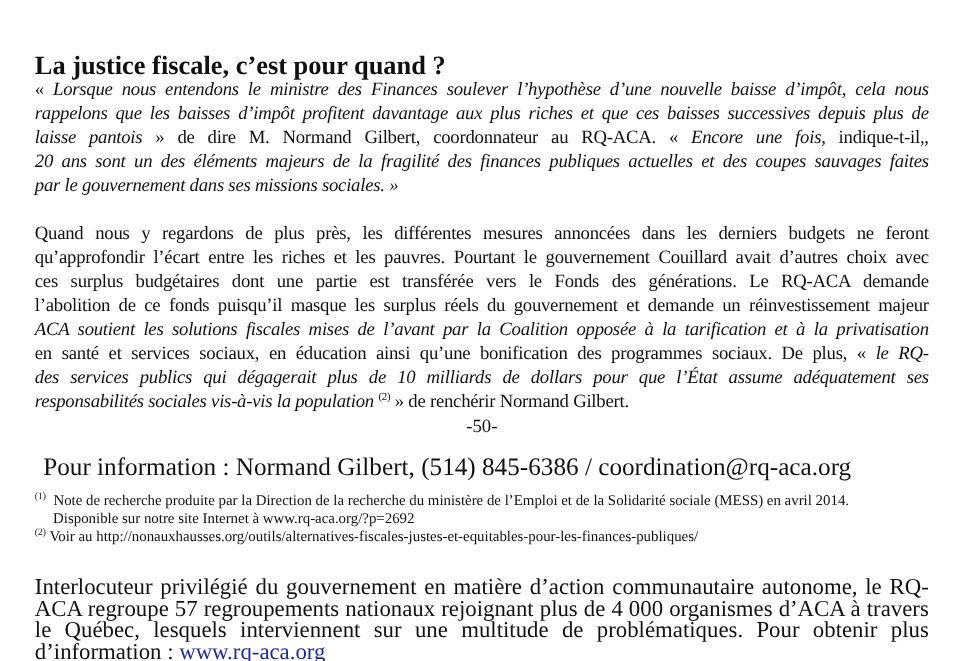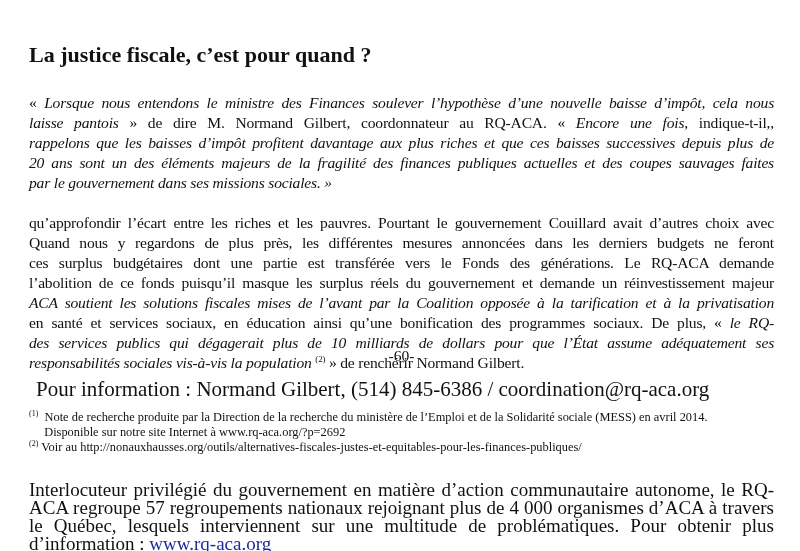--- a/index.html
+++ b/index.html
@@ -30,21 +30,20 @@
       white-space: nowrap;
     }
     .para {
       position: absolute;
       left: 0;
       width: 745px;
       font-size: 15.6px;
       line-height: 20px;
       text-align: justify;
       letter-spacing: -0.2px;
-      margin-top: 28px;
     }
     .line {
       display: block;
       text-align: justify;
       text-align-last: justify;
       white-space: nowrap;
       height: 20px;
     }
     .line.last {
       text-align-last: left;
@@ -89,37 +88,37 @@
     .link { color: #1f2a9c; }
   </style>
 </head>
 <body>
 
 <div class="page">
   <div class="title">La justice fiscale, c’est pour quand ?</div>
 
   <div class="para p1" id="p1">
       <span class="line"><span>« </span><em>Lorsque nous entendons le ministre des Finances soulever l’hypothèse d’une nouvelle baisse d’impôt, cela nous</em></span>
+      <span class="line"><em>rappelons que les baisses d’impôt profitent davantage aux plus riches et que ces baisses successives depuis plus de</em></span>
       <span class="line"><em>laisse pantois</em><span> » de dire M. Normand Gilbert, coordonnateur au RQ-ACA. « </span><em>Encore une fois</em><span>, indique-t-il,,</span></span>
-      <span class="line"><em>rappelons que les baisses d’impôt profitent davantage aux plus riches et que ces baisses successives depuis plus de</em></span>
       <span class="line"><em>20 ans sont un des éléments majeurs de la fragilité des finances publiques actuelles et des coupes sauvages faites</em></span>
       <span class="line last"><em>par le gouvernement dans ses missions sociales. »</em></span>
     </div>
   <div class="para p2" id="p2">
+      <span class="line"><span>Quand nous y regardons de plus près, les différentes mesures annoncées dans les derniers budgets ne feront</span></span>
       <span class="line"><span>qu’approfondir l’écart entre les riches et les pauvres. Pourtant le gouvernement Couillard avait d’autres choix avec</span></span>
-      <span class="line"><span>Quand nous y regardons de plus près, les différentes mesures annoncées dans les derniers budgets ne feront</span></span>
       <span class="line"><span>ces surplus budgétaires dont une partie est transférée vers le Fonds des générations. Le RQ-ACA demande</span></span>
       <span class="line"><span>l’abolition de ce fonds puisqu’il masque les surplus réels du gouvernement et demande un réinvestissement majeur</span></span>
       <span class="line"><em>ACA soutient les solutions fiscales mises de l’avant par la Coalition opposée à la tarification et à la privatisation</em></span>
       <span class="line"><span>en santé et services sociaux, en éducation ainsi qu’une bonification des programmes sociaux. De plus, « </span><em>le RQ-</em></span>
       <span class="line"><em>des services publics qui dégagerait plus de 10 milliards de dollars pour que l’État assume adéquatement ses</em></span>
       <span class="line last"><em>responsabilités sociales vis-à-vis la population </em><sup>(2)</sup><span> » de renchérir Normand Gilbert.</span></span>
     </div>
 
-  <div class="thirty">-60-</div>
+  <div class="thirty">-50-</div>
 
   <div class="contact">Pour information : Normand Gilbert, (514) 845-6386 / coordination@rq-aca.org</div>
 
   <div class="notes">
     <div>
       <sup>(1)</sup>&nbsp;
       <span>Note de recherche produite par la Direction de la recherche du ministère de l’Emploi et de la Solidarité sociale (MESS) en avril 2014.</span>
     </div>
     <div class="note-indent">
       &nbsp;&nbsp;<span>Disponible sur notre site Internet à www.rq-aca.org/?p=2692</span>

